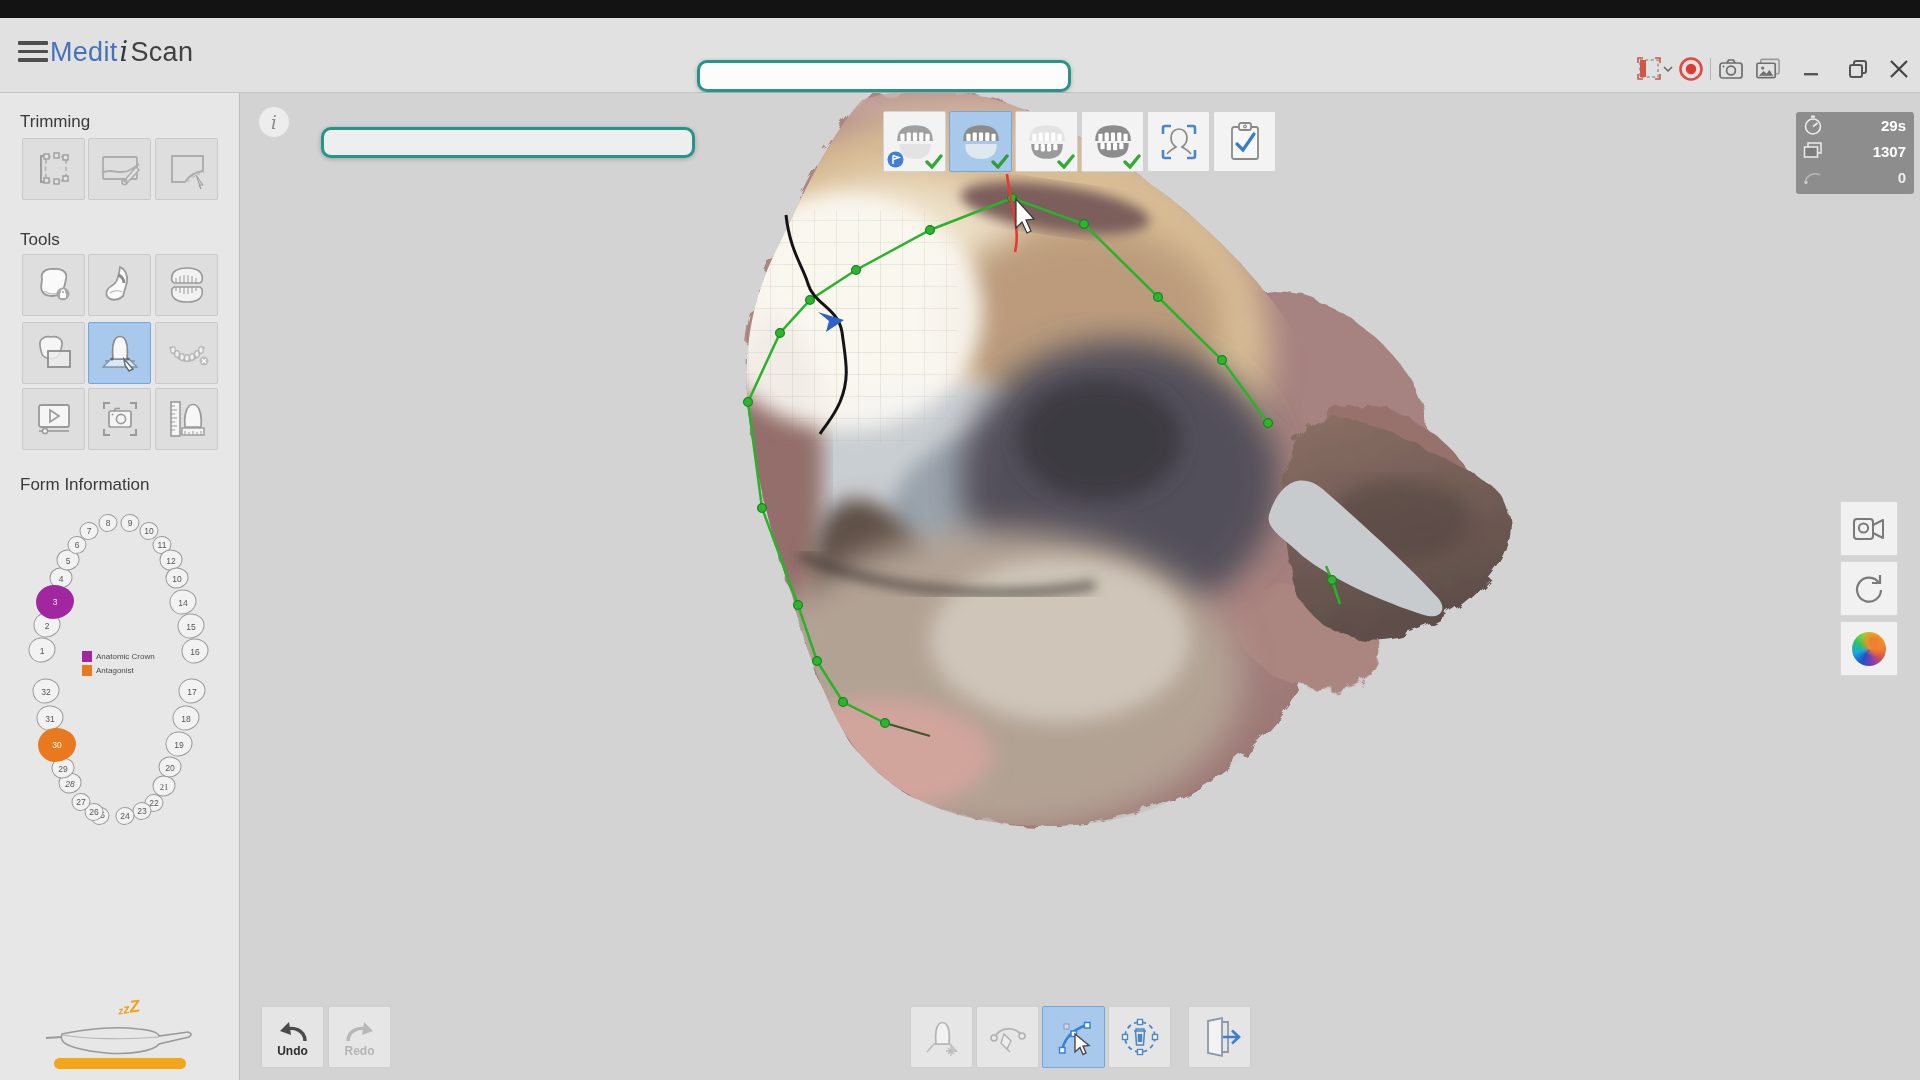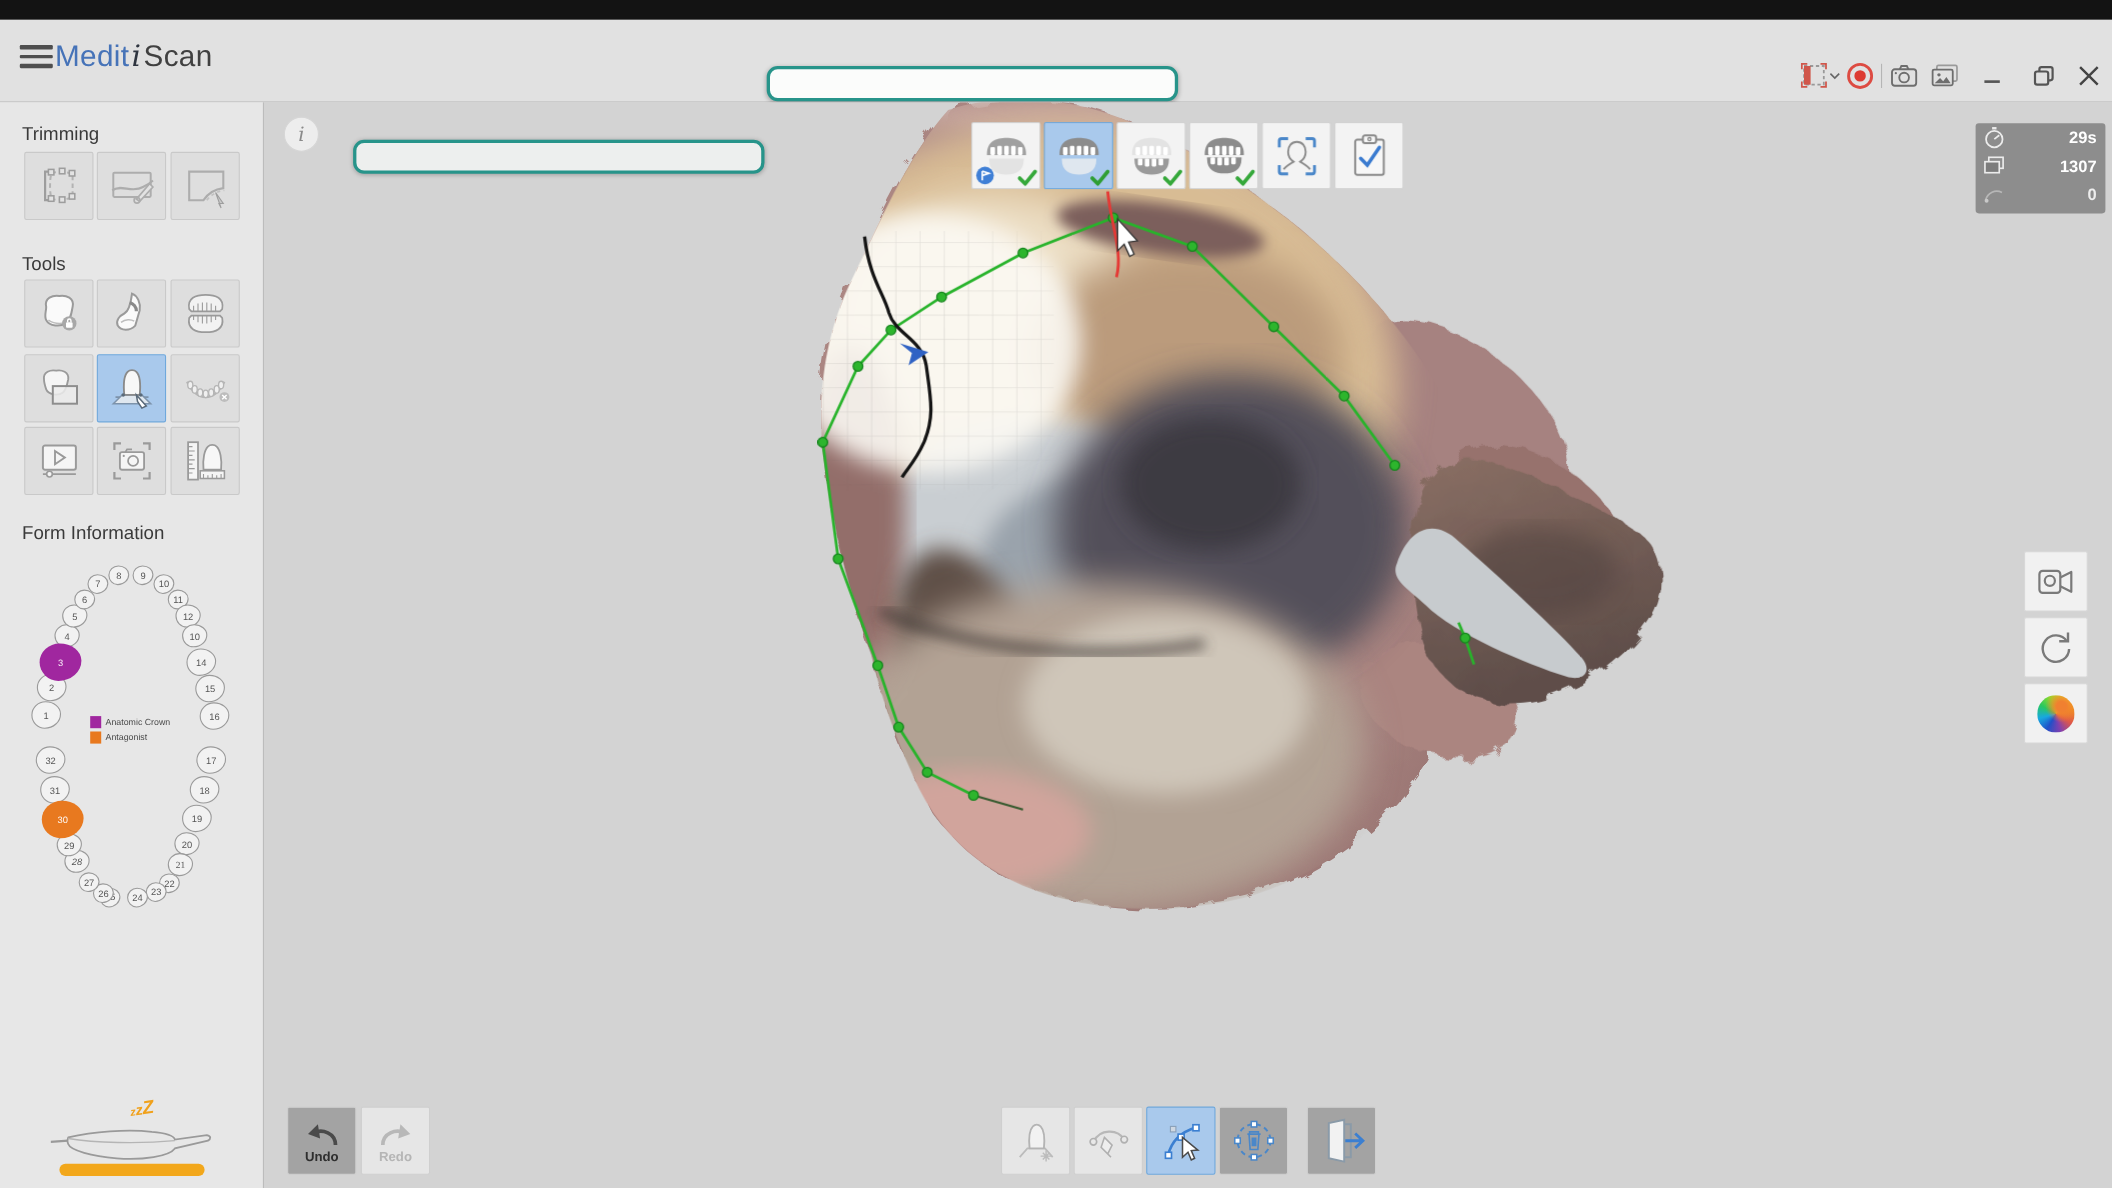--- a/index.html
+++ b/index.html
@@ -61,21 +61,21 @@
   .stat-val{flex:1;text-align:right;font-size:15px;font-weight:bold;}
   .stat-row.dim .stat-val{color:#ededed;}
   
   .view-btn{left:1600px;width:58px;height:55px;background:#f1f1f1;border:1px solid #d8d8d8;border-radius:2px;
             display:flex;align-items:center;justify-content:center;box-sizing:border-box;cursor:pointer;}
   #sphere{width:34px;height:34px;border-radius:50%;
           background:radial-gradient(circle at 65% 30%,#f08030 0 14%,transparent 45%),
                      conic-gradient(from 210deg,#2050c8,#18a8e0,#28c860,#9adc28,#f0d020,#f09020,#e05848,#8040b0,#2050c8);
           filter:blur(.6px);}
   
-  .bot-btn{width:63px;height:62px;background:#a3a3a3;border:1px solid #cfcfcf;border-radius:2px;
+  .bot-btn{width:63px;height:62px;background:#e5e5e5;border:1px solid #cfcfcf;border-radius:2px;
            display:flex;flex-direction:column;align-items:center;justify-content:center;box-sizing:border-box;cursor:pointer;}
   .bot-btn.sel{background:#a9c9ec;border-color:#6fa8dc;}
   .bot-btn.disabled{background:#e6e6e6;cursor:default;}
   #undo-bar{left:21px;top:913px;display:flex;gap:4px;}
   .ur-lbl{font-size:12px;font-weight:bold;color:#2e2e2e;margin-top:1px;}
   .disabled .ur-lbl{color:#b5b5b5;}
   #trim-bar{left:670px;top:913px;display:flex;gap:3px;}
   #exit-btn{margin-left:14px;}
   svg{display:block;}
 </style>

